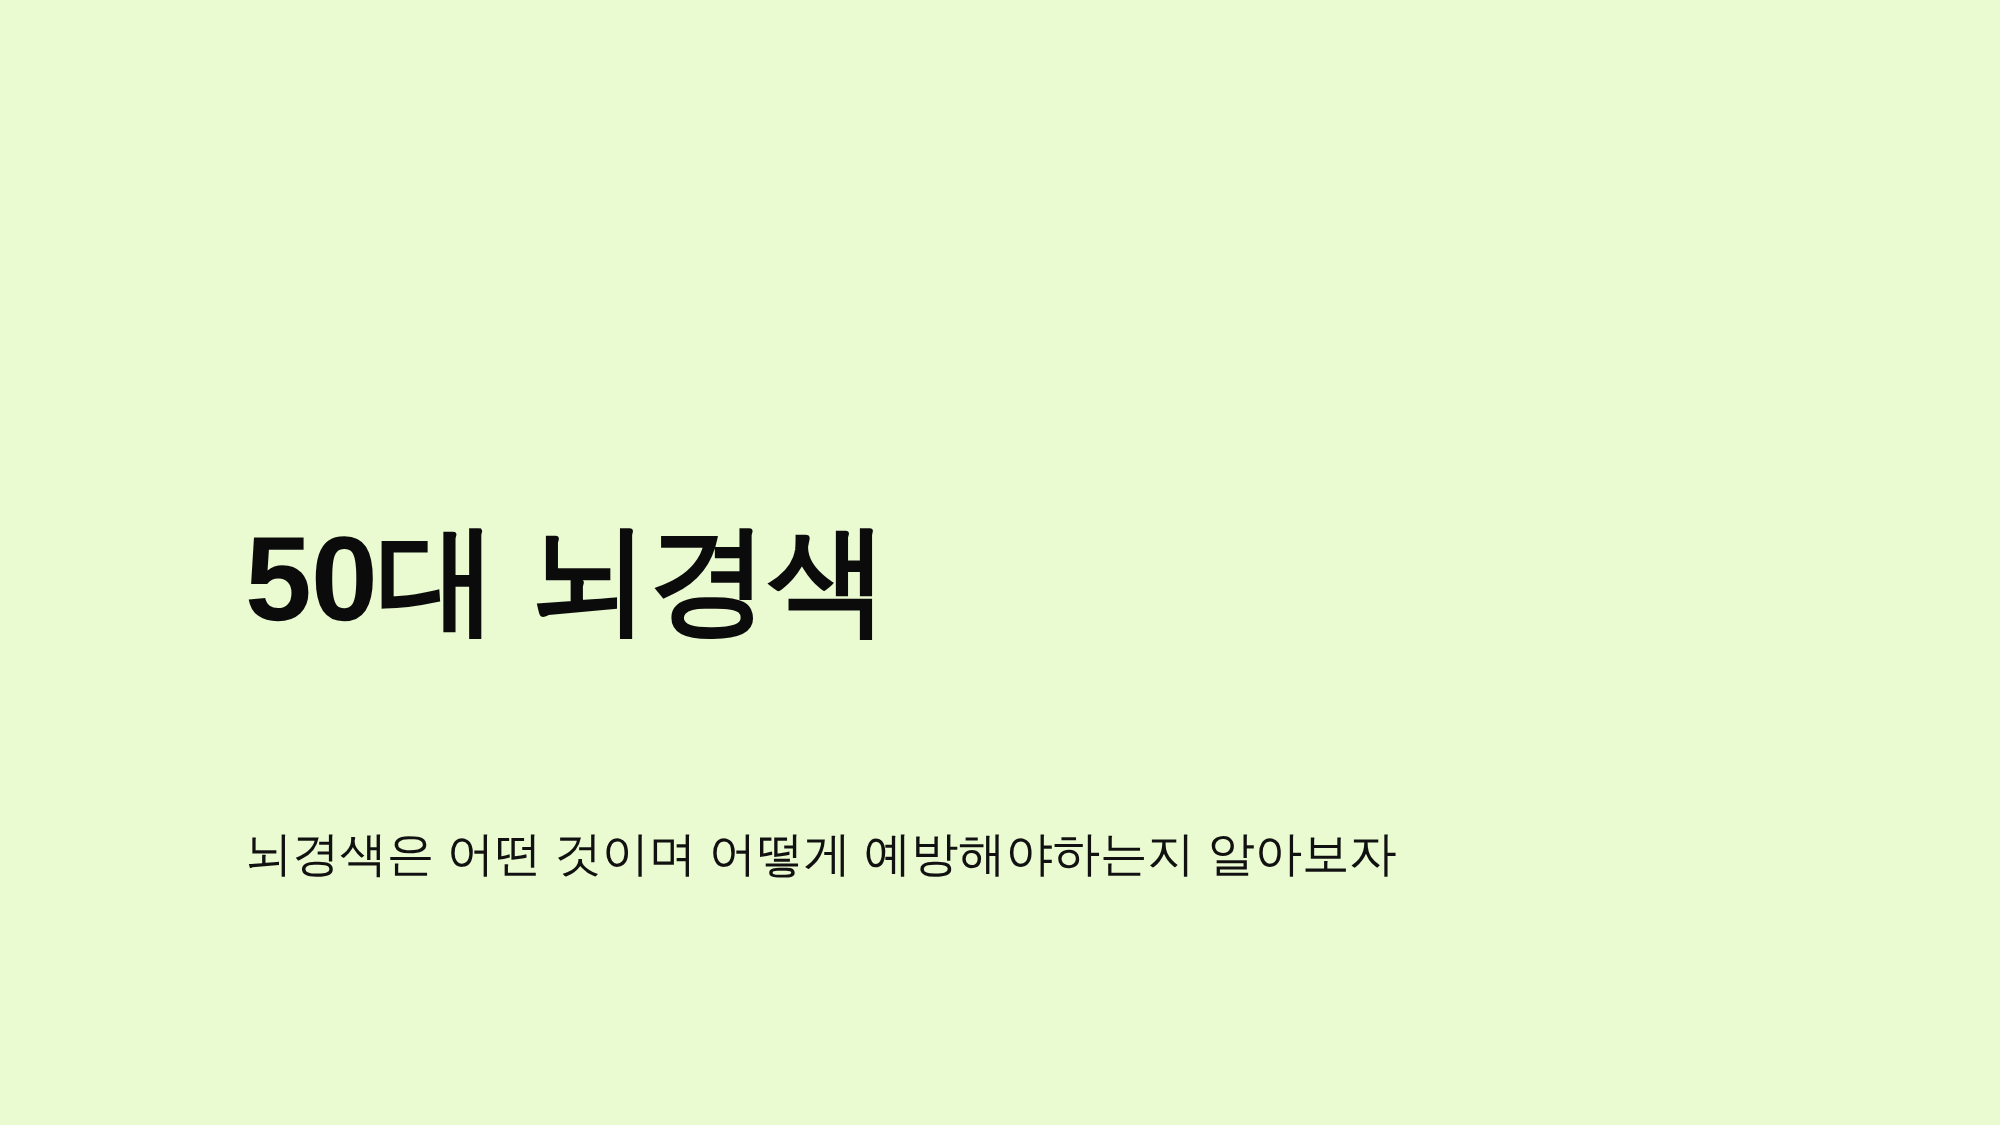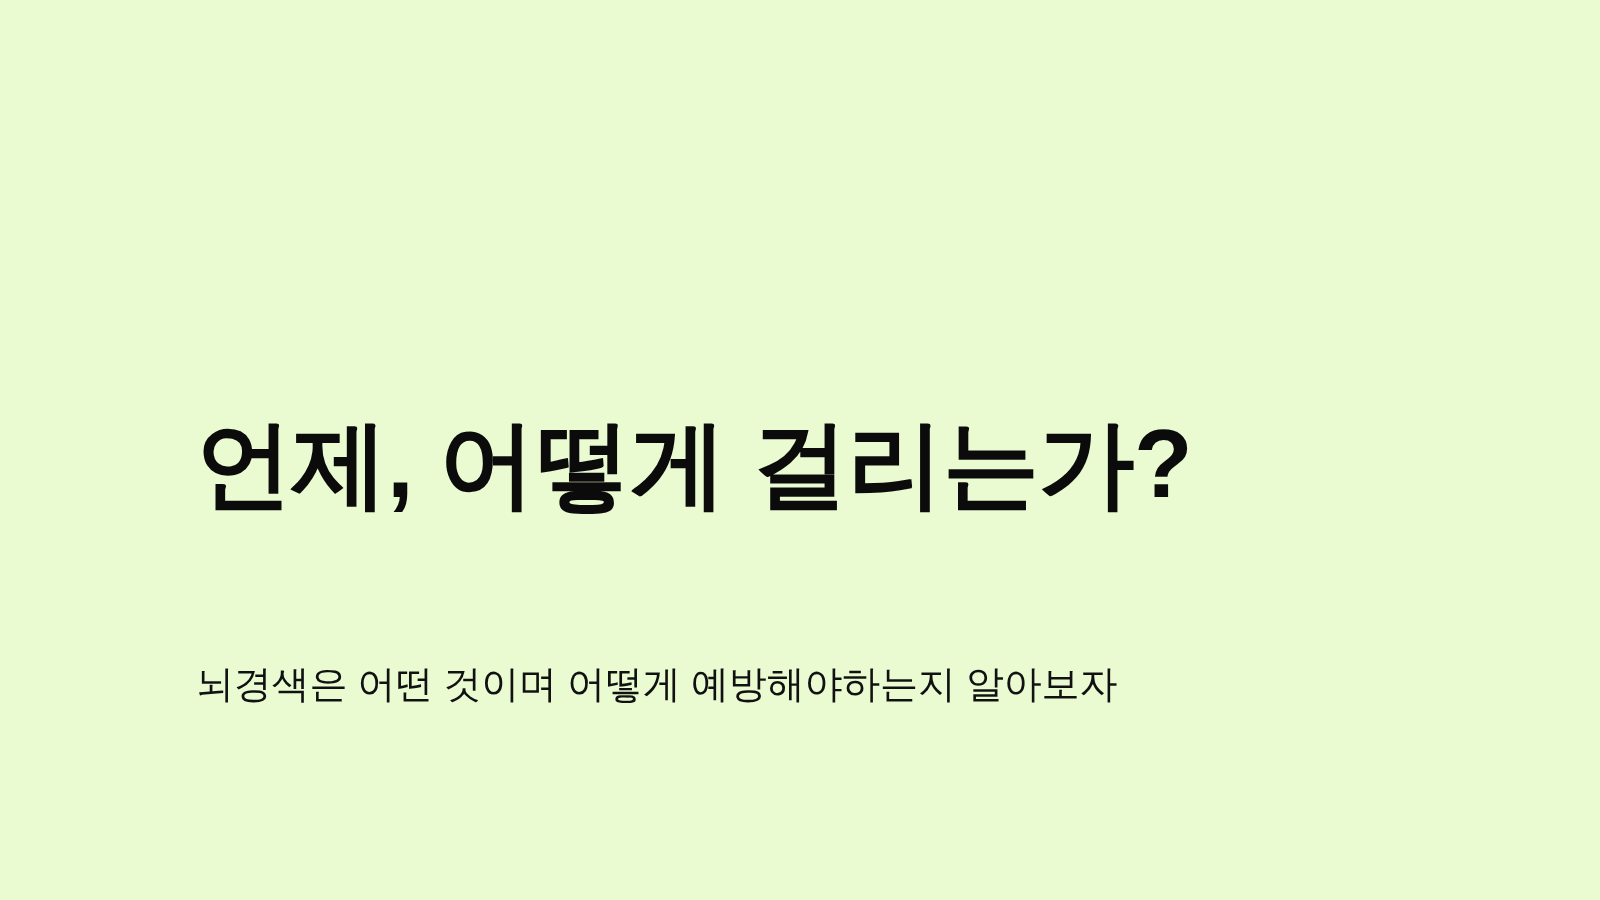--- a/index.html
+++ b/index.html
@@ -55,17 +55,17 @@
     letter-spacing: -0.2px;
     font-family: "Liberation Sans", "DejaVu Sans", sans-serif;
   }
 </style>
 </head>
 <body>
 
 <div class="card">
   <div class="text-block">
     <h1 class="headline">
-      <span class="hl-line">언제, 어떻게 걸리는가?</span>
+      <span class="hl-line">50대 뇌경색</span>
     </h1>
     <p class="subhead">뇌경색은 어떤 것이며 어떻게 예방해야하는지 알아보자</p>
   </div>
 </div>
 
 </body></html>

